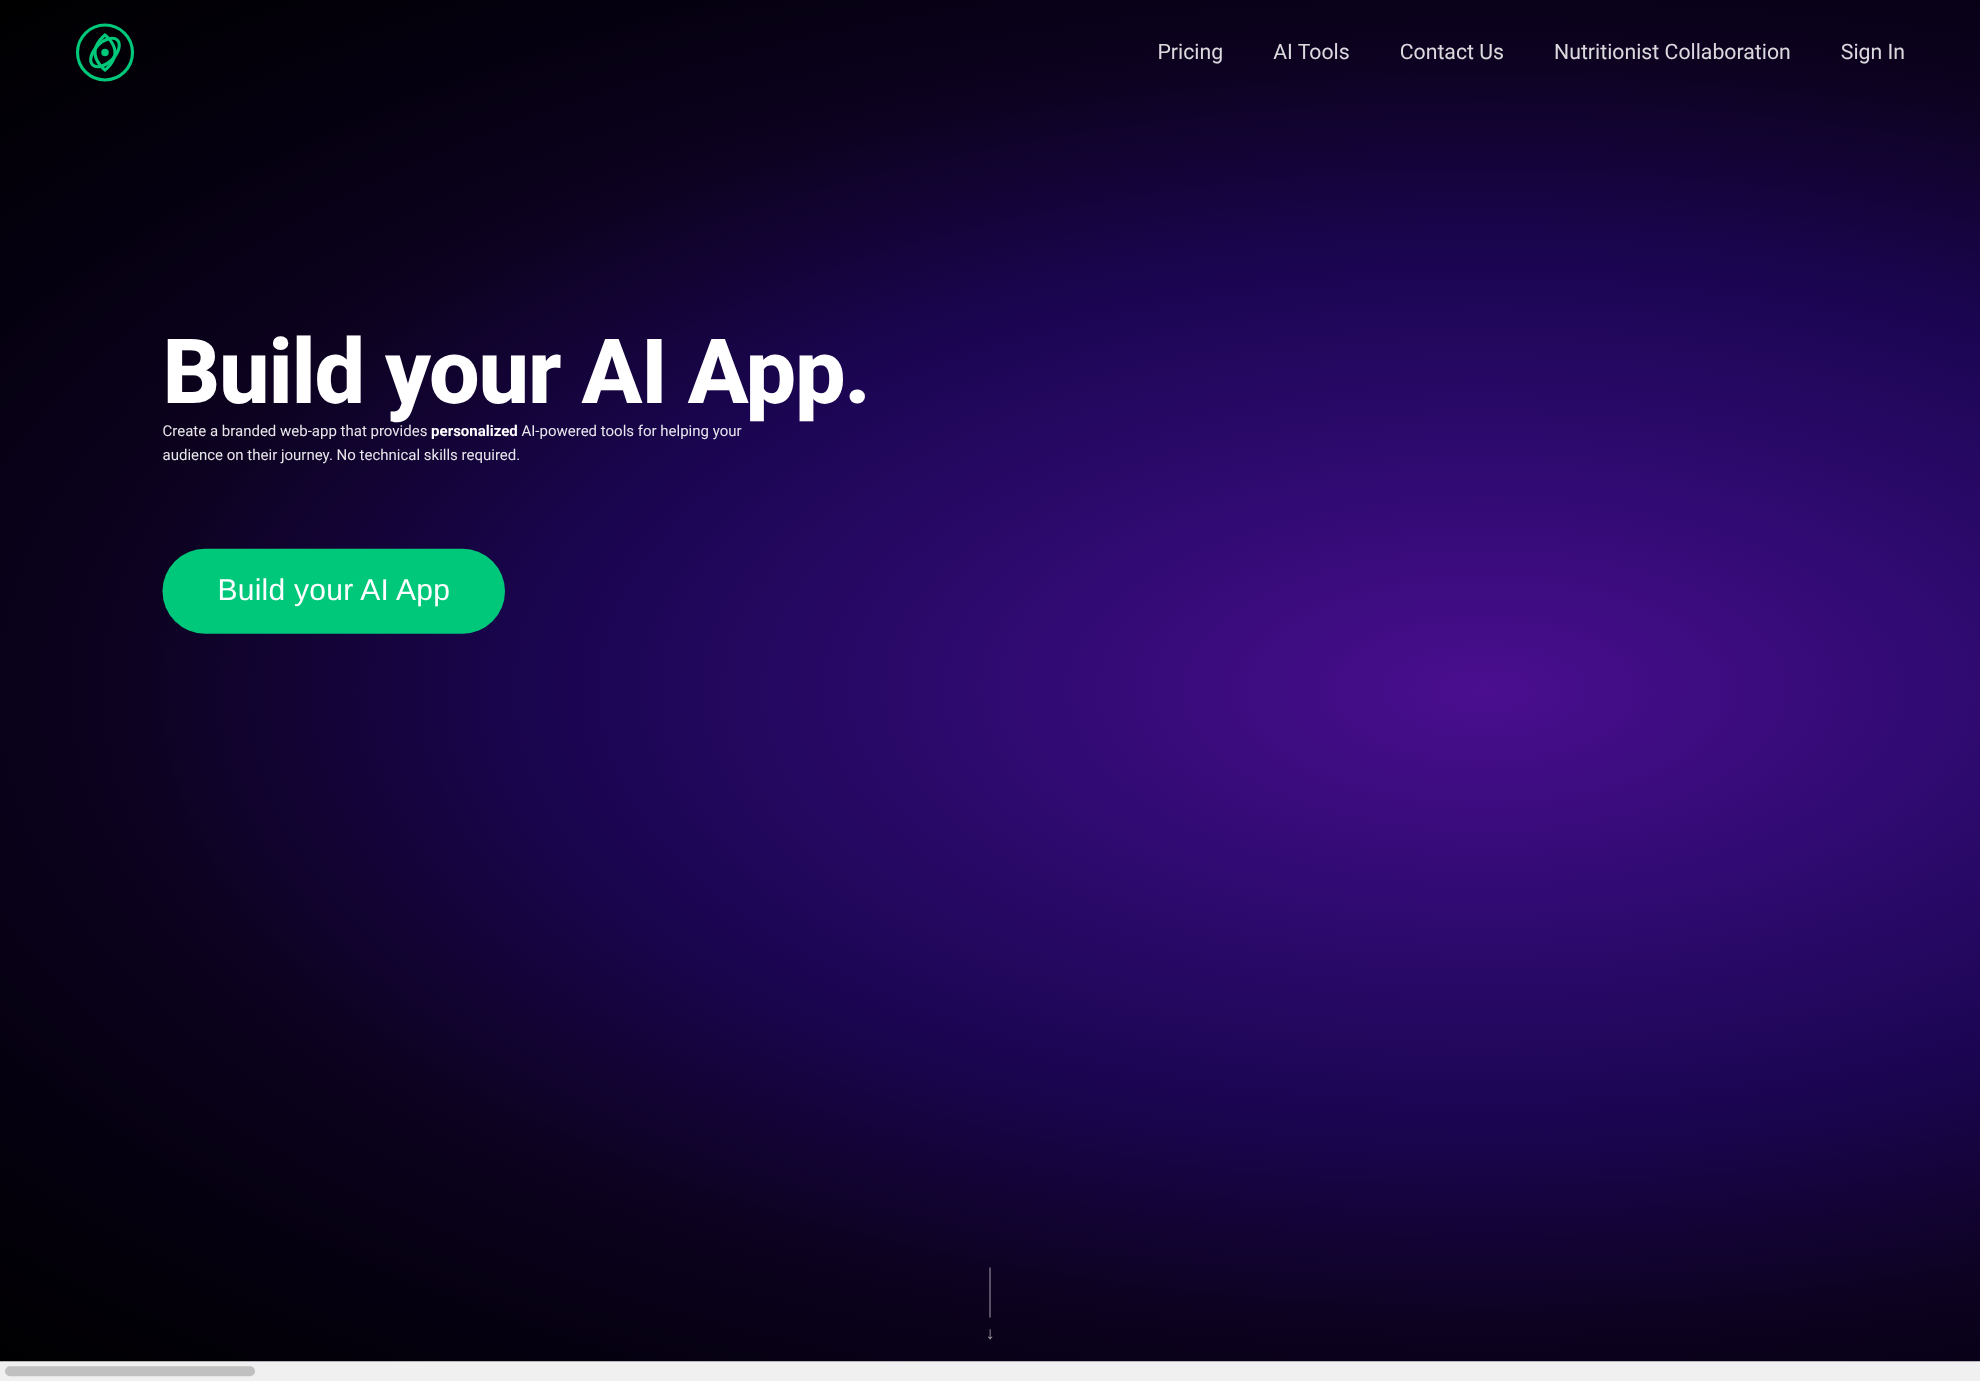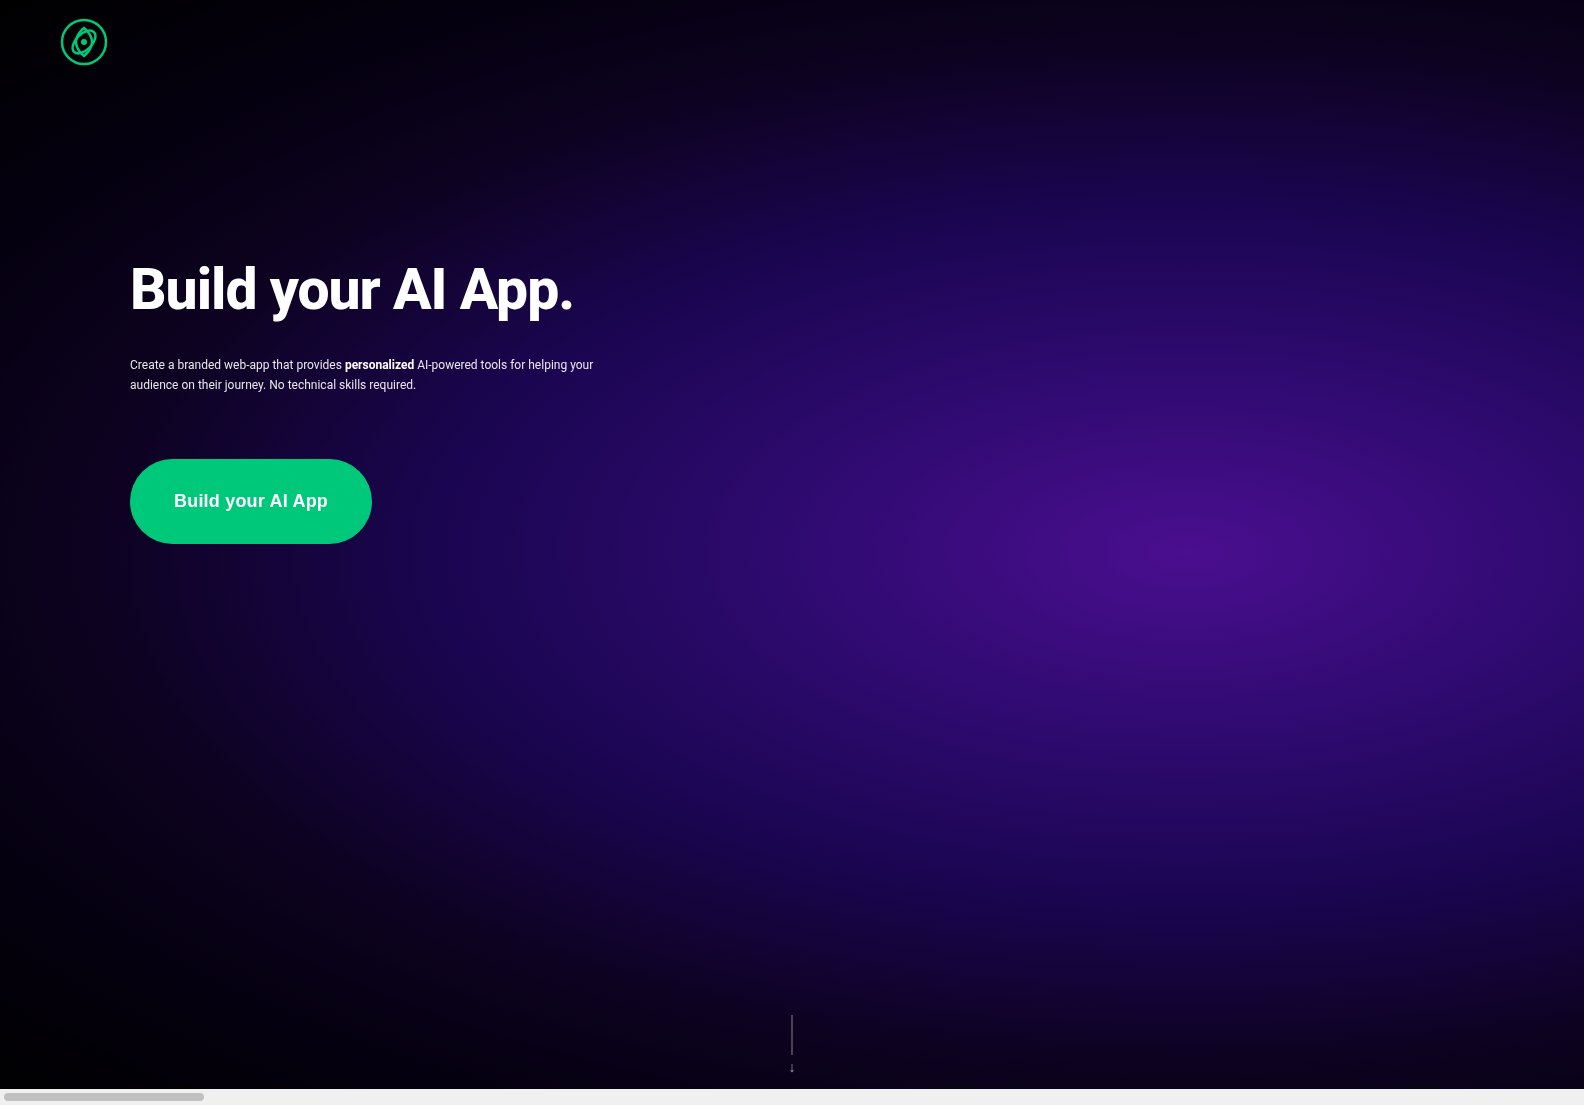--- a/index.html
+++ b/index.html
@@ -70,48 +70,47 @@
     
     .hero {
       position: absolute;
       top: 260px;
       left: 130px;
       max-width: 720px;
     }
 
     .hero-title {
       color: #ffffff;
-      font-size: 57px;
+      font-size: 72px;
       font-weight: 800;
       line-height: 1.05;
       letter-spacing: -1px;
-      margin-bottom: 36px;
     }
 
     .hero-subtitle {
       color: rgba(255, 255, 255, 0.9);
       font-size: 12px;
       font-weight: 400;
       line-height: 1.65;
       max-width: 480px;
       margin-bottom: 64px;
     }
 
     .hero-subtitle strong {
       font-weight: 700;
       color: #ffffff;
     }
 
     .cta-button {
       display: inline-block;
       background: #00c87a;
       color: #ffffff;
-      font-size: 18px;
-      font-weight: 700;
-      padding: 32px 44px;
+      font-size: 24px;
+      font-weight: 400;
+      padding: 20px 44px;
       border-radius: 50px;
       cursor: pointer;
       border: none;
       outline: none;
       text-decoration: none;
       letter-spacing: 0.2px;
     }
 
     
     .scroll-indicator {
@@ -164,20 +163,27 @@
   <nav class="navbar">
     <div class="navbar-logo">
       <svg class="logo-icon" viewBox="0 0 48 48" xmlns="http://www.w3.org/2000/svg">
         <circle cx="24" cy="24" r="22" fill="none" stroke="#00c87a" stroke-width="2.5"></circle>
         <path d="M24 10 C24 10, 32 16, 32 24 C32 32, 24 38, 24 38 C24 38, 16 32, 16 24 C16 16, 24 10, 24 10 Z" fill="none" stroke="#00c87a" stroke-width="2.5"></path>
         <ellipse cx="24" cy="24" rx="8" ry="14" fill="none" stroke="#00c87a" stroke-width="2.5" transform="rotate(45 24 24)"></ellipse>
         <circle cx="24" cy="24" r="3" fill="#00c87a"></circle>
       </svg>
     </div>
 
+    <div class="navbar-links">
+      <a class="nav-link">Pricing</a>
+      <a class="nav-link">AI Tools</a>
+      <a class="nav-link">Contact Us</a>
+      <a class="nav-link">Nutritionist Collaboration</a>
+      <a class="nav-link nav-link-signin">Sign In</a>
+    </div>
   </nav>
 
   <section class="hero">
     <h1 class="hero-title">
       <span>Build your AI App.</span><br>
     </h1>
 
     <p class="hero-subtitle">
       <span>Create a branded web-app that provides </span><strong>personalized</strong><span> AI-powered tools for helping your audience on their journey. No technical skills required.</span>
     </p>

